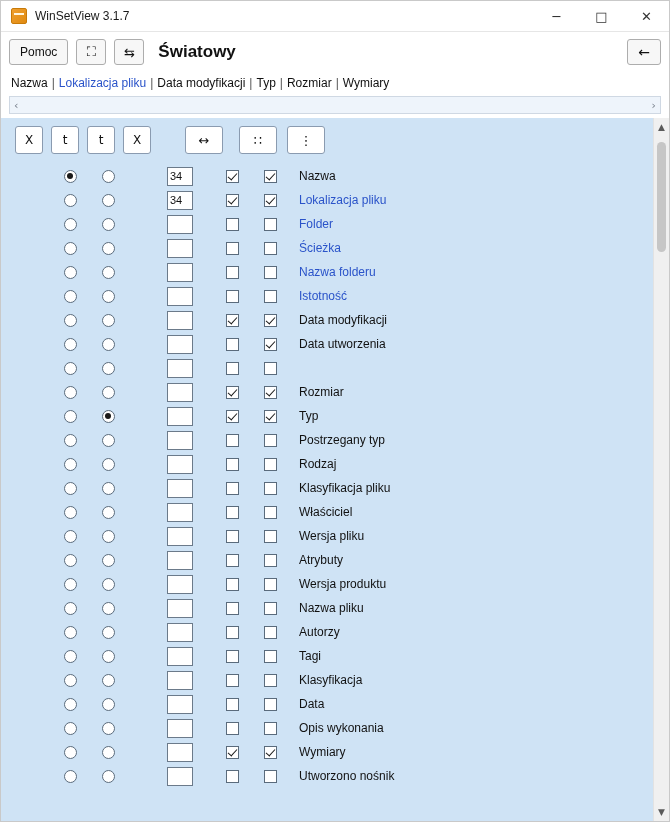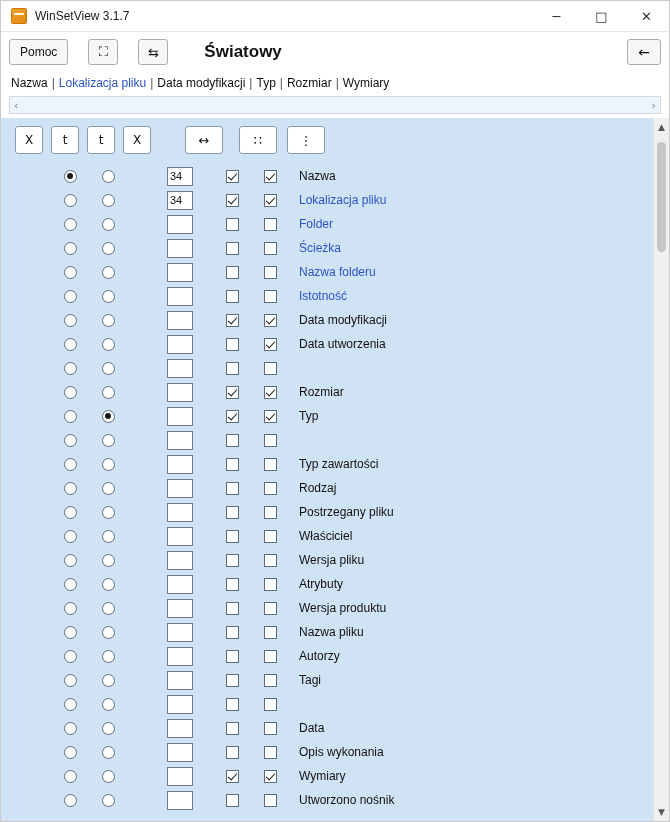--- a/index.html
+++ b/index.html
@@ -74,21 +74,21 @@
     font-family: "DejaVu Sans", sans-serif;
   }
   
   .toolbar {
     height: 40px;
     min-height: 40px;
     background: #ffffff;
     display: flex;
     align-items: center;
     padding: 0 8px;
-    gap: 20px;
+    gap: 8px;
   }
   .tb-btn {
     height: 26px;
     min-width: 26px;
     padding: 0 10px;
     border: 1px solid #adadad;
     background: #f7f7f7;
     border-radius: 3px;
     display: flex;
     align-items: center;
@@ -96,21 +96,21 @@
     font-size: 12px;
     color: #111;
     box-sizing: border-box;
     cursor: default;
   }
   .tb-btn.icon { padding: 0; width: 30px; font-family: "DejaVu Sans", sans-serif; font-size: 13px; }
   .tb-title {
     font-size: 17px;
     font-weight: bold;
     color: #111;
-    margin-left: 16px;
+    margin-left: 6px;
     flex: 1;
   }
   .tb-back {
     width: 34px;
     height: 26px;
     border: 1px solid #adadad;
     background: #f7f7f7;
     border-radius: 3px;
     display: flex;
     align-items: center;
@@ -559,38 +559,21 @@
             </div>
             <div class="cell-input">
               <input class="num-input" type="text" style="">
             </div>
             <div class="cell-chk1">
               <div class="chk"></div>
             </div>
             <div class="cell-chk2">
               <div class="chk"></div>
             </div>
-          </div>
-          <div class="row">
-            <div class="cell-radio1">
-              <div class="radio"></div>
-            </div>
-            <div class="cell-radio2">
-              <div class="radio"></div>
-            </div>
-            <div class="cell-input">
-              <input class="num-input" type="text" style="">
-            </div>
-            <div class="cell-chk1">
-              <div class="chk"></div>
-            </div>
-            <div class="cell-chk2">
-              <div class="chk"></div>
-            </div>
-            <div class="cell-label">Typ zawartości</div>
+            <div class="cell-label">Postrzegany typ</div>
           </div>
           <div class="row">
             <div class="cell-radio1">
               <div class="radio"></div>
             </div>
             <div class="cell-radio2">
               <div class="radio"></div>
             </div>
             <div class="cell-input">
               <input class="num-input" type="text" style="">
@@ -612,21 +595,21 @@
             </div>
             <div class="cell-input">
               <input class="num-input" type="text" style="">
             </div>
             <div class="cell-chk1">
               <div class="chk"></div>
             </div>
             <div class="cell-chk2">
               <div class="chk"></div>
             </div>
-            <div class="cell-label">Postrzegany pliku</div>
+            <div class="cell-label">Klasyfikacja pliku</div>
           </div>
           <div class="row">
             <div class="cell-radio1">
               <div class="radio"></div>
             </div>
             <div class="cell-radio2">
               <div class="radio"></div>
             </div>
             <div class="cell-input">
               <input class="num-input" type="text" style="">
@@ -756,20 +739,21 @@
             </div>
             <div class="cell-input">
               <input class="num-input" type="text" style="">
             </div>
             <div class="cell-chk1">
               <div class="chk"></div>
             </div>
             <div class="cell-chk2">
               <div class="chk"></div>
             </div>
+            <div class="cell-label">Klasyfikacja</div>
           </div>
           <div class="row">
             <div class="cell-radio1">
               <div class="radio"></div>
             </div>
             <div class="cell-radio2">
               <div class="radio"></div>
             </div>
             <div class="cell-input">
               <input class="num-input" type="text" style="">

